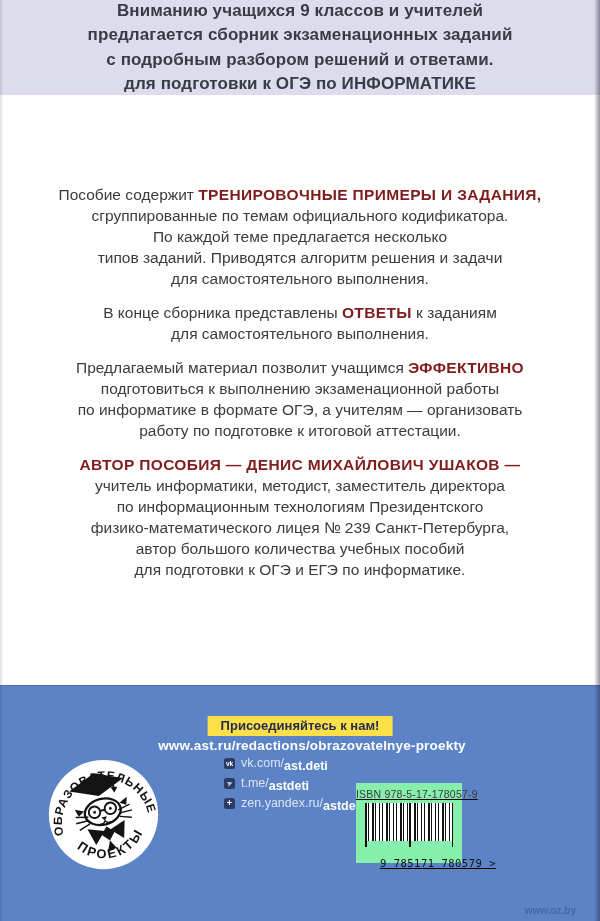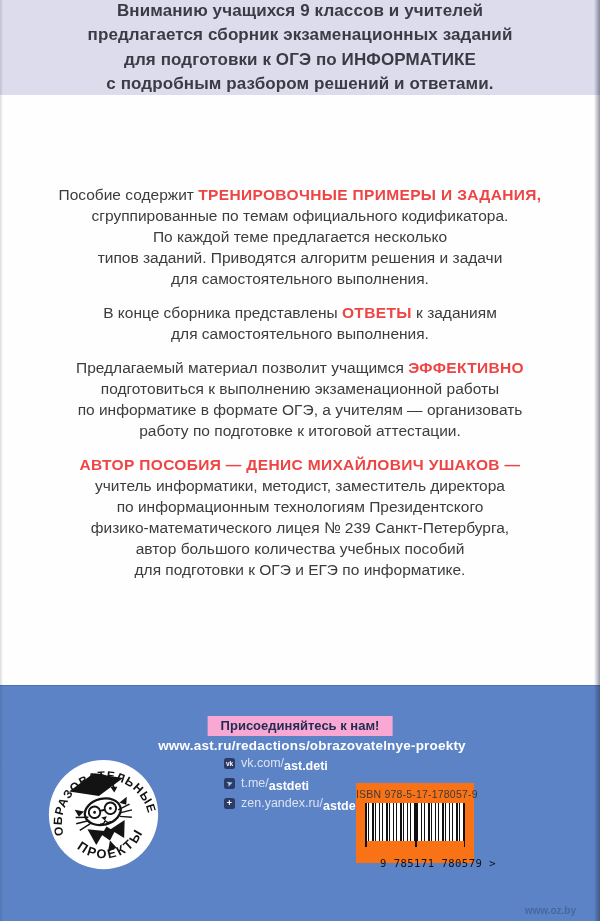--- a/index.html
+++ b/index.html
@@ -8,41 +8,41 @@
 
   
   .banner{position:absolute;top:0;left:0;right:0;height:95px;background:#dcdcec;
     display:flex;flex-direction:column;justify-content:center;text-align:center;
     font-size:17px;line-height:24.5px;font-weight:600;color:#3b3b45;letter-spacing:.1px;}
 
   
   .paras{position:absolute;top:184px;left:30px;right:30px;text-align:center;
     font-size:15.5px;line-height:21px;color:#3c3c3c;}
   .paras p{margin:0 0 13px 0;}
-  .accent{color:#ef4444;font-weight:700;letter-spacing:.35px;}
+  .accent{color:#7f1d1d;font-weight:700;letter-spacing:.35px;}
 
   
   .footer{position:absolute;left:0;right:0;bottom:0;height:235px;background:#5b83c5;border-top:1px solid #4c70ad;}
   .badge{position:absolute;top:30px;left:50%;transform:translateX(-50%);
-    background:#f9a8d4;color:#232d52;font-weight:700;font-size:13px;padding:2px 13px 3px;white-space:nowrap;}
+    background:#fde047;color:#232d52;font-weight:700;font-size:13px;padding:2px 13px 3px;white-space:nowrap;}
   .url{position:absolute;top:52px;left:0;width:100%;text-align:center;color:#fff;
     font-weight:700;font-size:13.5px;letter-spacing:.2px;margin-left:12px;}
   .socials{position:absolute;left:212px;top:69px;}
   .social-row{display:flex;align-items:center;margin-bottom:2.5px;font-size:12.5px;color:#dde2f2;line-height:11.5px;padding-left:12px;}
   .icon{width:11px;height:11px;border-radius:2.5px;background:#2c3a66;margin-right:6px;
     display:flex;align-items:center;justify-content:center;flex:0 0 11px;color:#fff;
     font-size:6.5px;font-weight:700;overflow:hidden;}
   .icon.tg{color:#a8d7f5;font-size:7px;}
   .icon.tg span{display:inline-block;transform:rotate(-20deg) translateY(-.5px);}
   .icon.zen{font-size:9px;font-weight:900;}
   .handle{font-weight:700;color:#fff;margin-top:6px;}
 
   .stamp{position:absolute;left:46px;top:71px;width:115px;height:115px;}
 
-  .isbn-box{position:absolute;left:356px;top:97px;width:118px;height:80px;background:#f97316;text-align:center;}
+  .isbn-box{position:absolute;left:356px;top:97px;width:106px;height:80px;background:#86efac;text-align:center;text-decoration:underline;}
   .isbn-label{font-size:10.5px;color:#3a3a3a;margin-top:5px;letter-spacing:.2px;white-space:nowrap;}
   .bars{position:relative;height:38px;margin:3px 9px 0;}
   .bars-fill{position:absolute;left:0;right:0;top:0;bottom:0;
     background:repeating-linear-gradient(90deg,#111 0 1.5px,#fff 1.5px 3px,#111 3px 4px,#fff 4px 7px,
       #111 7px 9px,#fff 9px 10.5px,#111 10.5px 11.5px,#fff 11.5px 14px);}
   .guard{position:absolute;top:0;width:1.5px;height:44px;background:#111;}
   .guard.g1{left:0;} .guard.g2{left:50%;} .guard.g3{right:0;}
   .digits{position:relative;font-family:"DejaVu Sans Mono",monospace;font-size:10.5px;color:#111;
     margin-top:16px;letter-spacing:.5px;white-space:nowrap;padding-left:24px;}
 
@@ -55,22 +55,22 @@
     background:linear-gradient(90deg,rgba(40,44,70,.16),rgba(40,44,70,0));}
 </style>
 </head>
 <body>
 
 <div class="page">
 
   <div class="banner">
     <div>Вниманию учащихся 9 классов и учителей</div>
     <div>предлагается сборник экзаменационных заданий</div>
+    <div>с подробным разбором решений и ответами.</div>
     <div>для подготовки к ОГЭ по ИНФОРМАТИКЕ</div>
-    <div>с подробным разбором решений и ответами.</div>
   </div>
 
   <div class="paras" id="paras">
       <p><span>Пособие содержит </span><span class="accent">ТРЕНИРОВОЧНЫЕ ПРИМЕРЫ И ЗАДАНИЯ,</span><br><span>сгруппированные по темам официального кодификатора.</span><br><span>По каждой теме предлагается несколько</span><br><span>типов заданий. Приводятся алгоритм решения и задачи</span><br><span>для самостоятельного выполнения.</span></p>
       <p><span>В конце сборника представлены </span><span class="accent">ОТВЕТЫ</span><span> к заданиям</span><br><span>для самостоятельного выполнения.</span></p>
       <p><span>Предлагаемый материал позволит учащимся </span><span class="accent">ЭФФЕКТИВНО</span><br><span>подготовиться к выполнению экзаменационной работы</span><br><span>по информатике в формате ОГЭ, а учителям — организовать</span><br><span>работу по подготовке к итоговой аттестации.</span></p>
       <p><span class="accent">АВТОР ПОСОБИЯ — ДЕНИС МИХАЙЛОВИЧ УШАКОВ —</span><br><span>учитель информатики, методист, заместитель директора</span><br><span>по информационным технологиям Президентского</span><br><span>физико-математического лицея № 239 Санкт-Петербурга,</span><br><span>автор большого количества учебных пособий</span><br><span>для подготовки к ОГЭ и ЕГЭ по информатике.</span></p>
     </div>
 
   <div class="footer">

